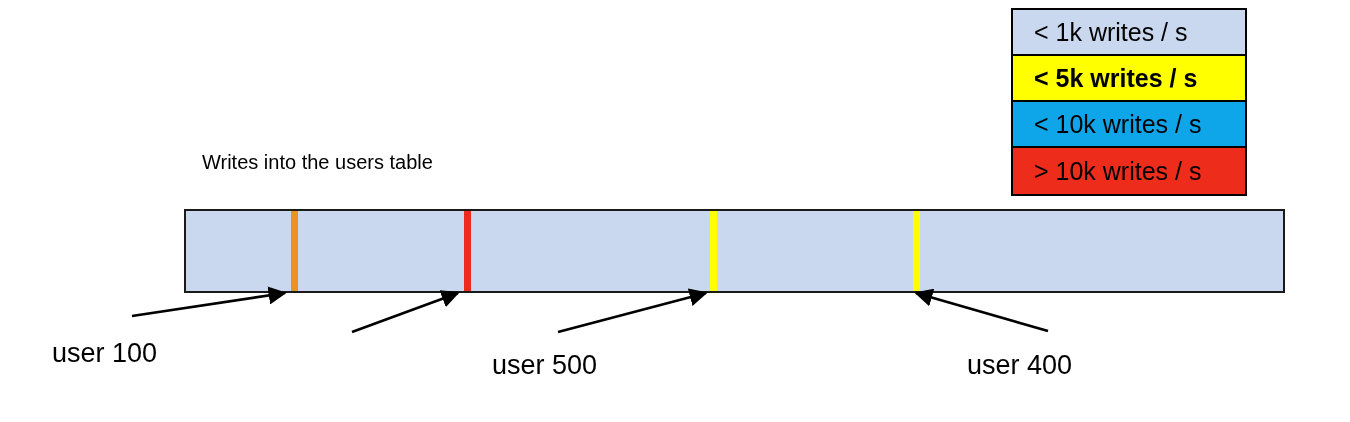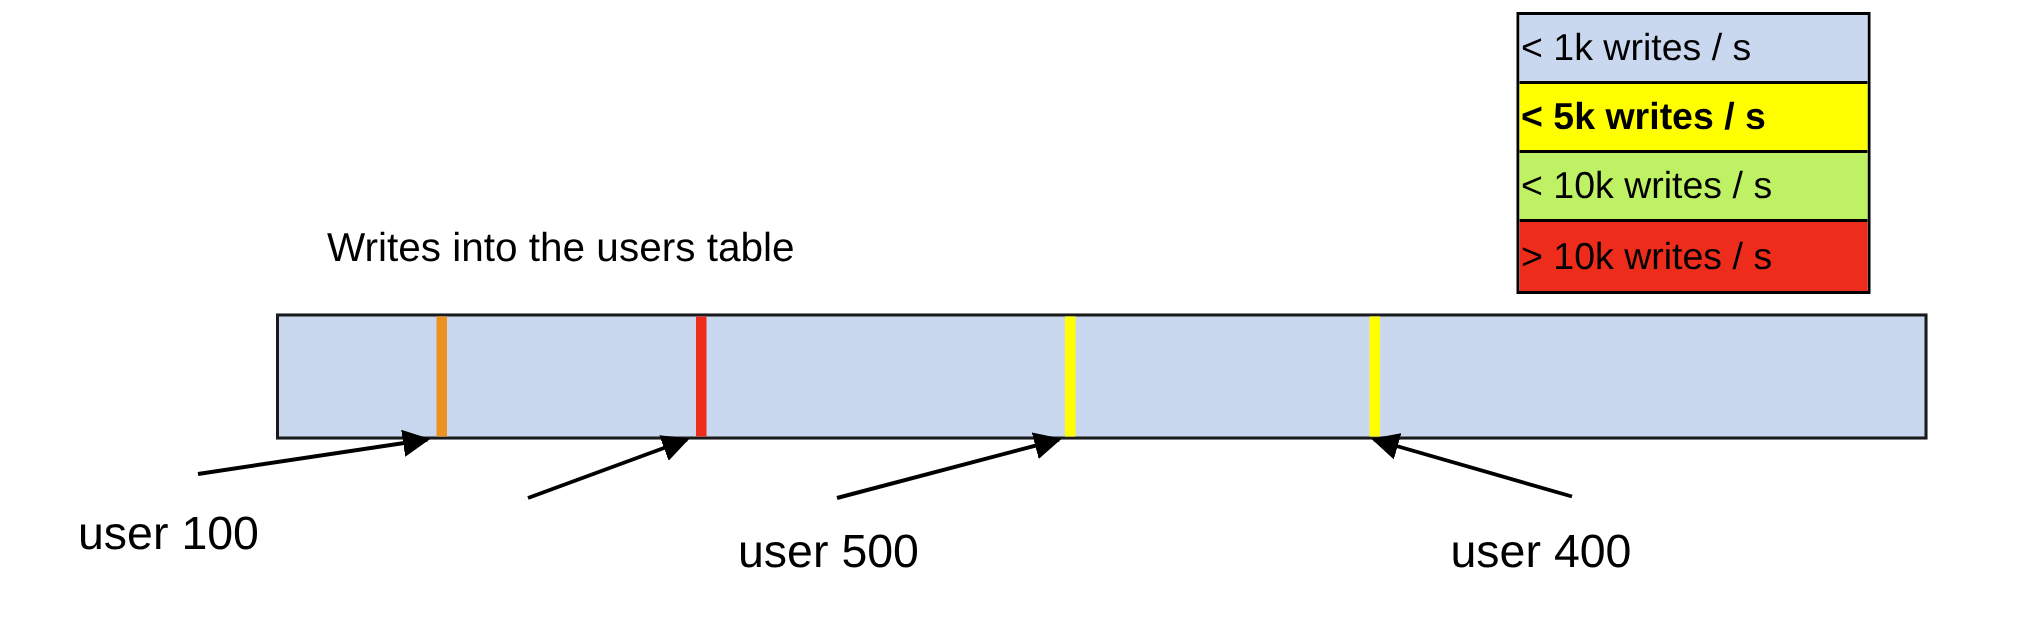--- a/index.html
+++ b/index.html
@@ -29,42 +29,42 @@
     border: 2px solid #000000;
     box-sizing: border-box;
     background: #ffffff;
   }
   .legend-row {
     height: 46px;
     box-sizing: border-box;
     border-bottom: 2px solid #000000;
     display: flex;
     align-items: center;
-    padding-left: 1px;
+    padding-left: 21px;
   }
   .legend-row:last-child {
     border-bottom: none;
   }
   .legend-label {
     font-size: 25px;
     line-height: 1;
     letter-spacing: 0px;
     white-space: nowrap;
   }
   .sw-blue   { background: #c9d8ef; }
   .sw-yellow { background: #ffff00; font-weight: bold; }
   .sw-orange { background: #ed9121; }
   .sw-red    { background: #ee2c1c; }
 
   
   .chart-title {
     position: absolute;
-    left: 218px;
+    left: 202px;
     top: 152px;
-    font-size: 27px;
+    font-size: 20px;
     line-height: 1;
     white-space: nowrap;
   }
 
   
   .table-bar {
     position: absolute;
     left: 184px;
     top: 209px;
     width: 1101px;
@@ -86,38 +86,38 @@
     left: 0;
     top: 0;
     width: 1350px;
     height: 422px;
     pointer-events: none;
   }
 
   
   .point-label {
     position: absolute;
-    font-size: 31px;
+    font-size: 27px;
     line-height: 1;
     white-space: nowrap;
   }
 </style>
 </head>
 <body>
 
 <div id="canvas">
 
   <div class="legend">
     <div class="legend-row sw-blue" style="background: rgb(201, 216, 239);">
       <span class="legend-label">&lt; 1k writes / s</span>
     </div>
     <div class="legend-row sw-yellow" style="background: rgb(255, 255, 0);">
       <span class="legend-label">&lt; 5k writes / s</span>
     </div>
-    <div class="legend-row sw-orange" style="background: #bef264; align-items: center;">
+    <div class="legend-row sw-orange" style="background: #0ea5e9; align-items: center;">
       <span class="legend-label">&lt; 10k writes / s</span>
     </div>
     <div class="legend-row sw-red" style="background: rgb(238, 44, 28);">
       <span class="legend-label">&gt; 10k writes / s</span>
     </div>
   </div>
 
   <div class="chart-title">Writes into the users table</div>
 
   <div class="table-bar" style="background: rgb(201, 216, 239);">

